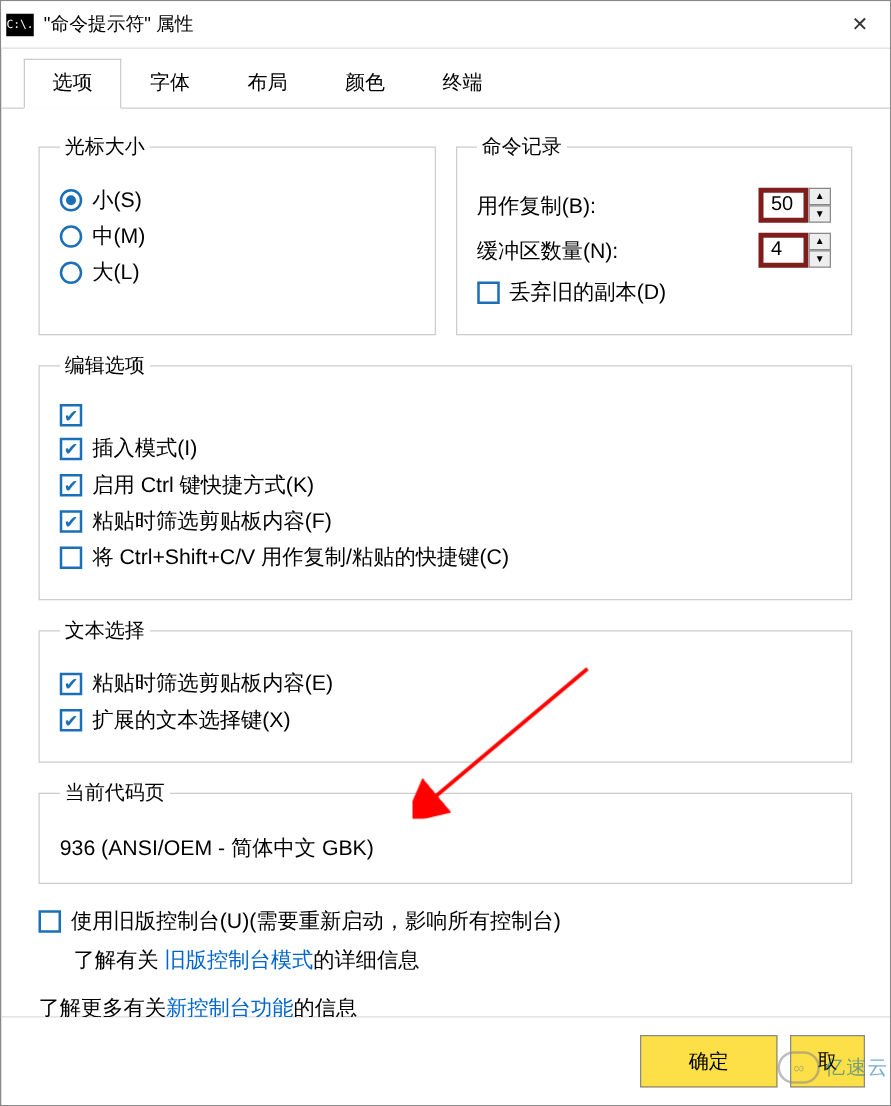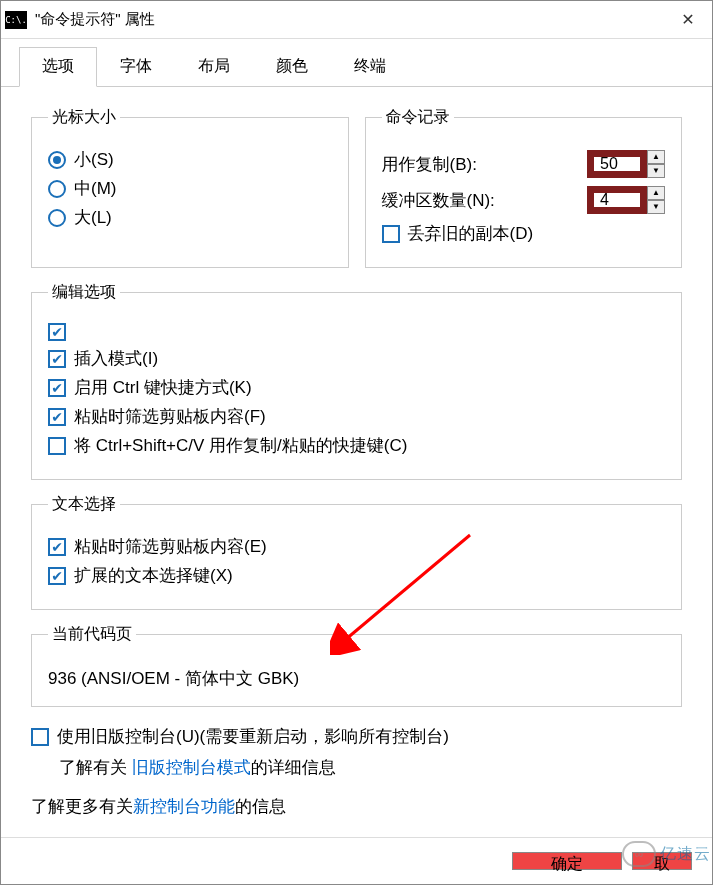--- a/index.html
+++ b/index.html
@@ -19,29 +19,29 @@
 .row2 { display: flex; gap: 16px; }
 .row2 > fieldset { flex: 1; }
 .radio-line, .check-line { display: flex; align-items: center; gap: 8px; margin: 6px 0; font-size: 17px; }
 .radio { width: 18px; height: 18px; border: 2px solid #1a6fb8; border-radius: 50%; display: inline-flex; align-items: center; justify-content: center; cursor: pointer; }
 .radio.checked::after { content: ""; width: 8px; height: 8px; background: #1a6fb8; border-radius: 50%; }
 .checkbox { width: 18px; height: 18px; border: 2px solid #1a6fb8; display: inline-flex; align-items: center; justify-content: center; cursor: pointer; font-size: 14px; color: #1a6fb8; line-height: 1; }
 .checkbox.checked::after { content: "✔"; }
 .history-row { display: flex; align-items: center; justify-content: space-between; margin: 8px 0; }
 .hist-label { font-size: 17px; }
 .spinner { display: flex; align-items: stretch; }
-.spinner input { width: 60px; height: 28px; border: 7px solid #7f1d1d; font-size: 16px; padding: 0 6px; }
+.spinner input { width: 40px; height: 28px; border: 4px solid #7f1d1d; font-size: 16px; padding: 0 6px; }
 .spin-btns { display: flex; flex-direction: column; }
 .spin-btns button { width: 18px; height: 14px; border: 1px solid #888; background: #eee; font-size: 8px; line-height: 1; padding: 0; cursor: pointer; }
 .codepage { font-size: 17px; margin-top: 8px; }
 .link-line { margin: 8px 0 8px 28px; font-size: 17px; }
 .link-line2 { margin: 16px 0 8px 0; font-size: 17px; }
 a.lk { color: #0066cc; cursor: pointer; }
 .button-row { border-top: 1px solid #ddd; padding: 14px 20px; display: flex; justify-content: flex-end; gap: 10px; }
-.btn { min-width: 110px; height: 18px; border: 1px solid #888; background: #ef4444; font-size: 16px; cursor: pointer; }
+.btn { min-width: 110px; height: 42px; border: 1px solid #888; background: #fde047; font-size: 16px; cursor: pointer; }
 .btn.cancel { width: 60px; min-width: 40px; }
 .arrow { position: absolute; pointer-events: none; }
 .watermark { position: absolute; right: 2px; bottom: 18px; display: flex; align-items: center; gap: 4px; opacity: 0.55; }
 .watermark .wm-ico { width: 34px; height: 26px; border: 2px solid #888; border-radius: 13px; display: flex; align-items: center; justify-content: center; font-size: 12px; color: #888; }
 .watermark .wm-txt { font-size: 16px; color: #0369a1; letter-spacing: 1px; }
 </style>
 </head>
 <body>
 
 <div class="window">

